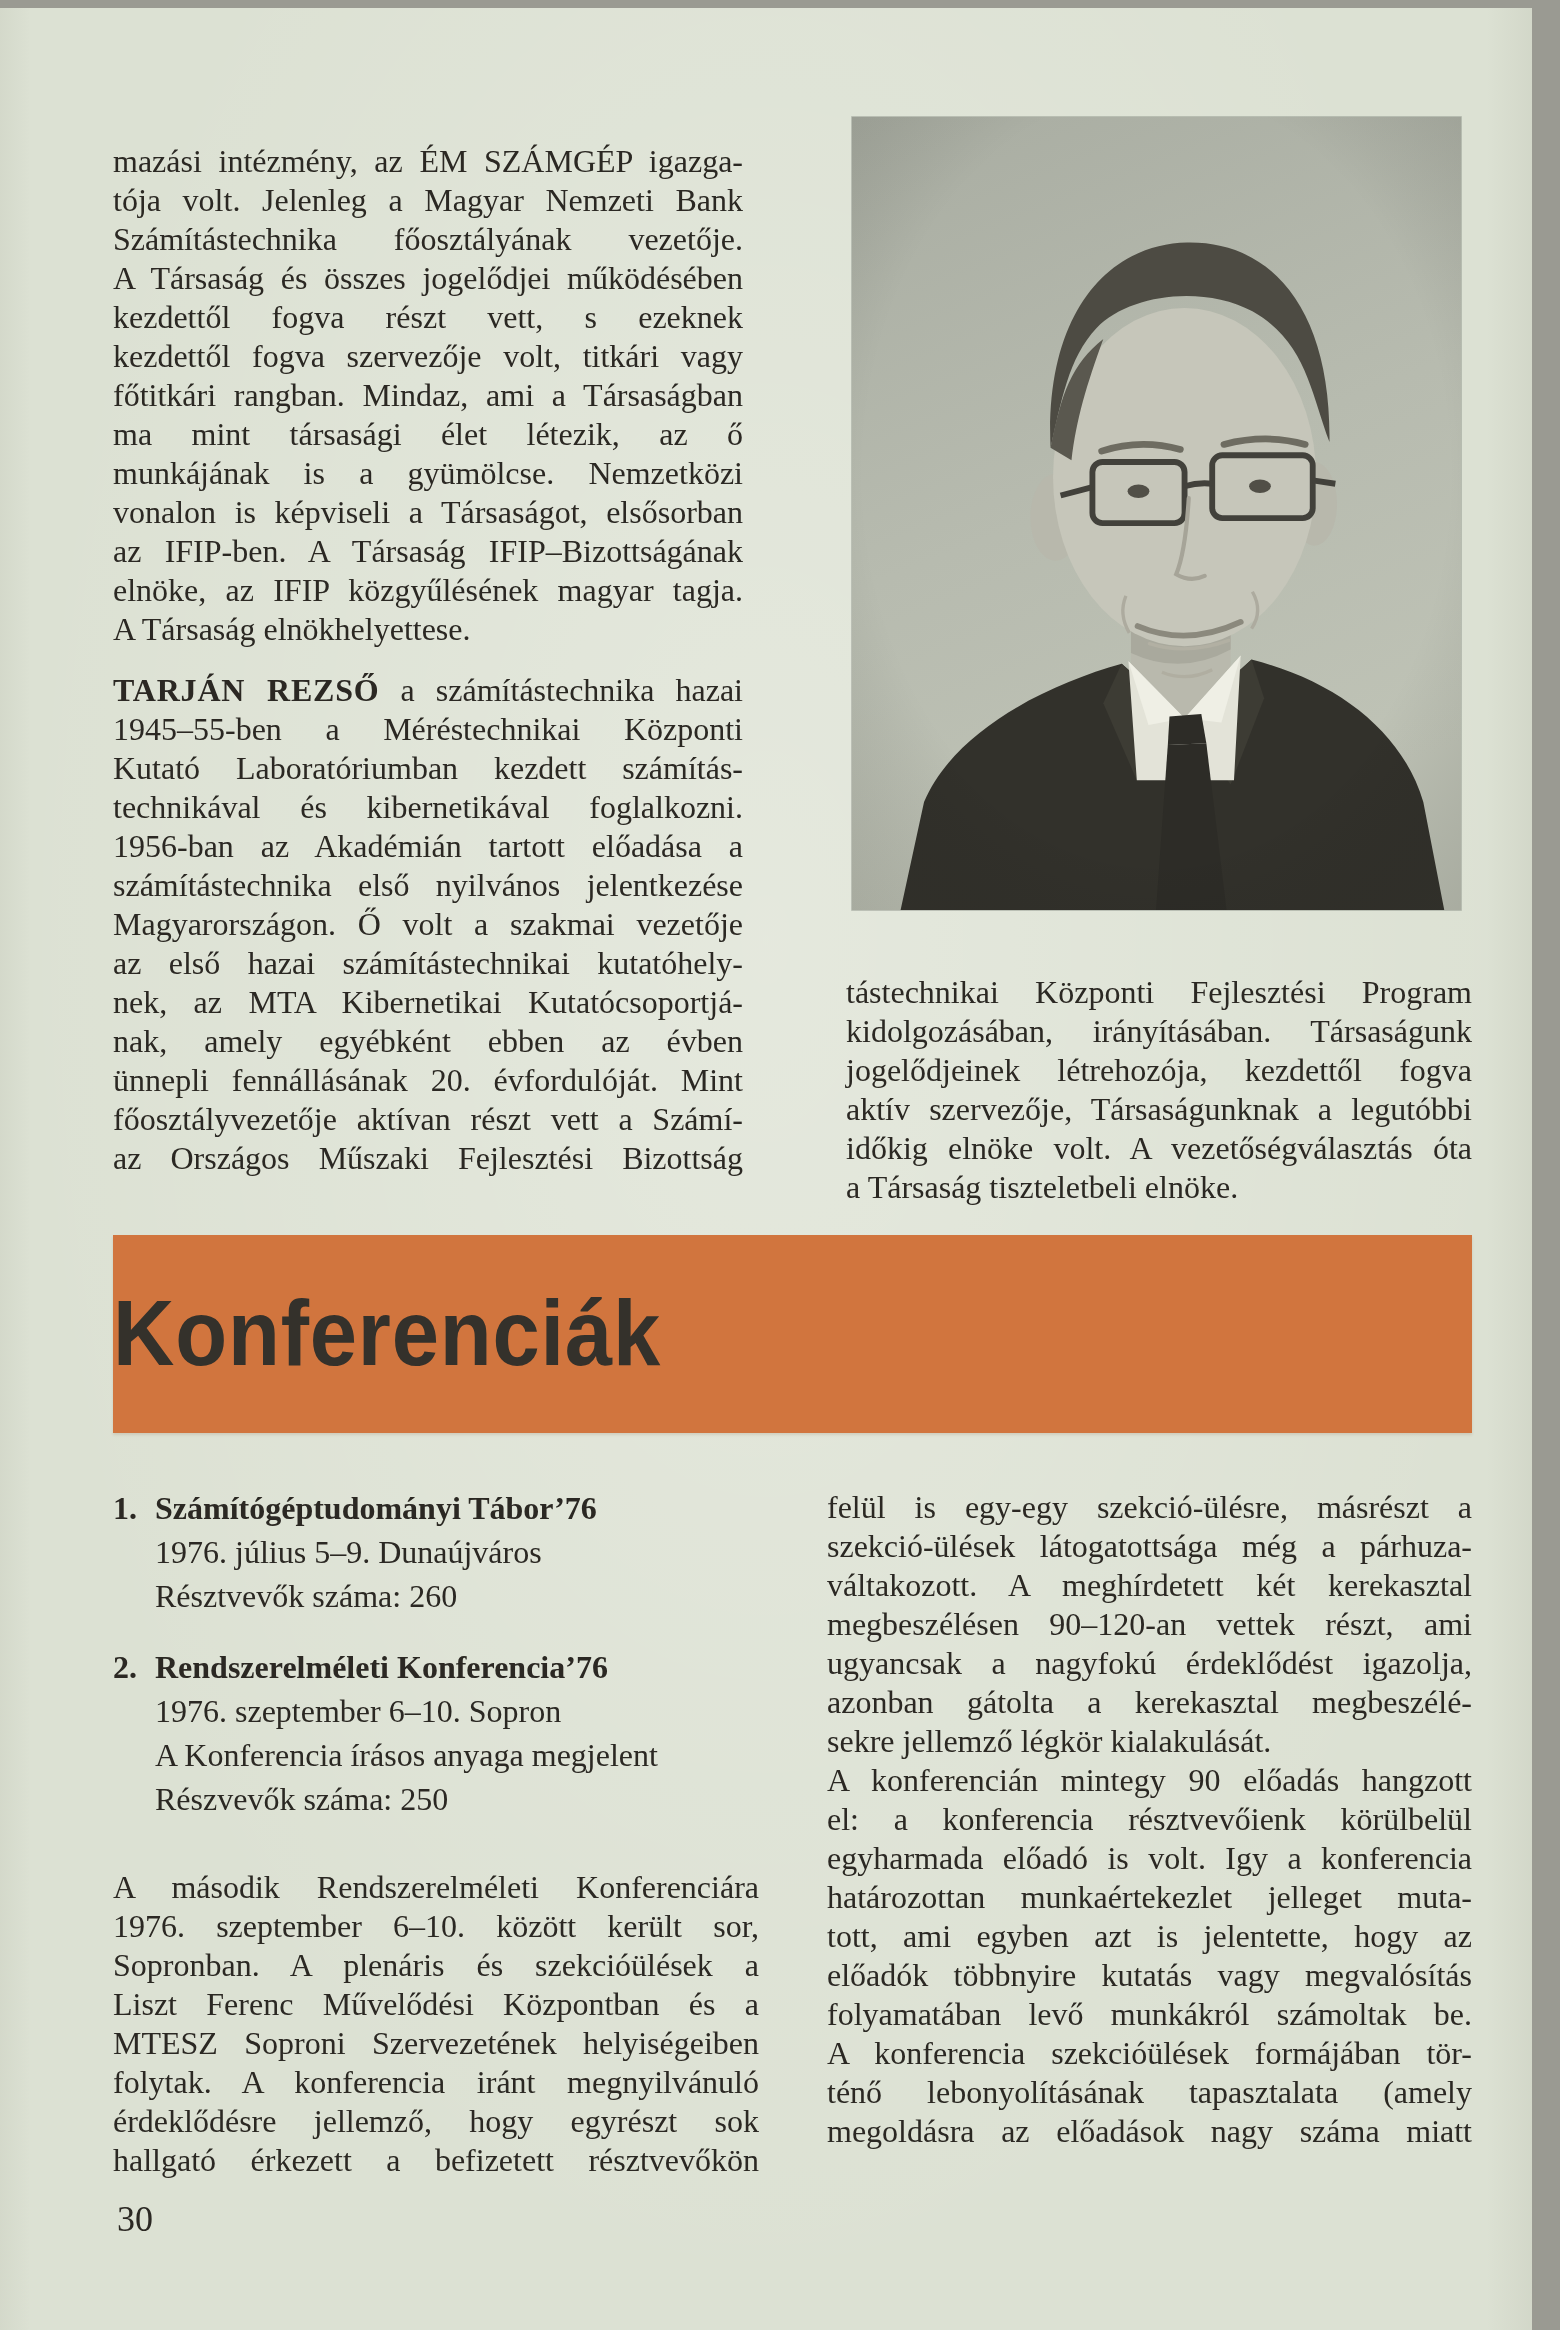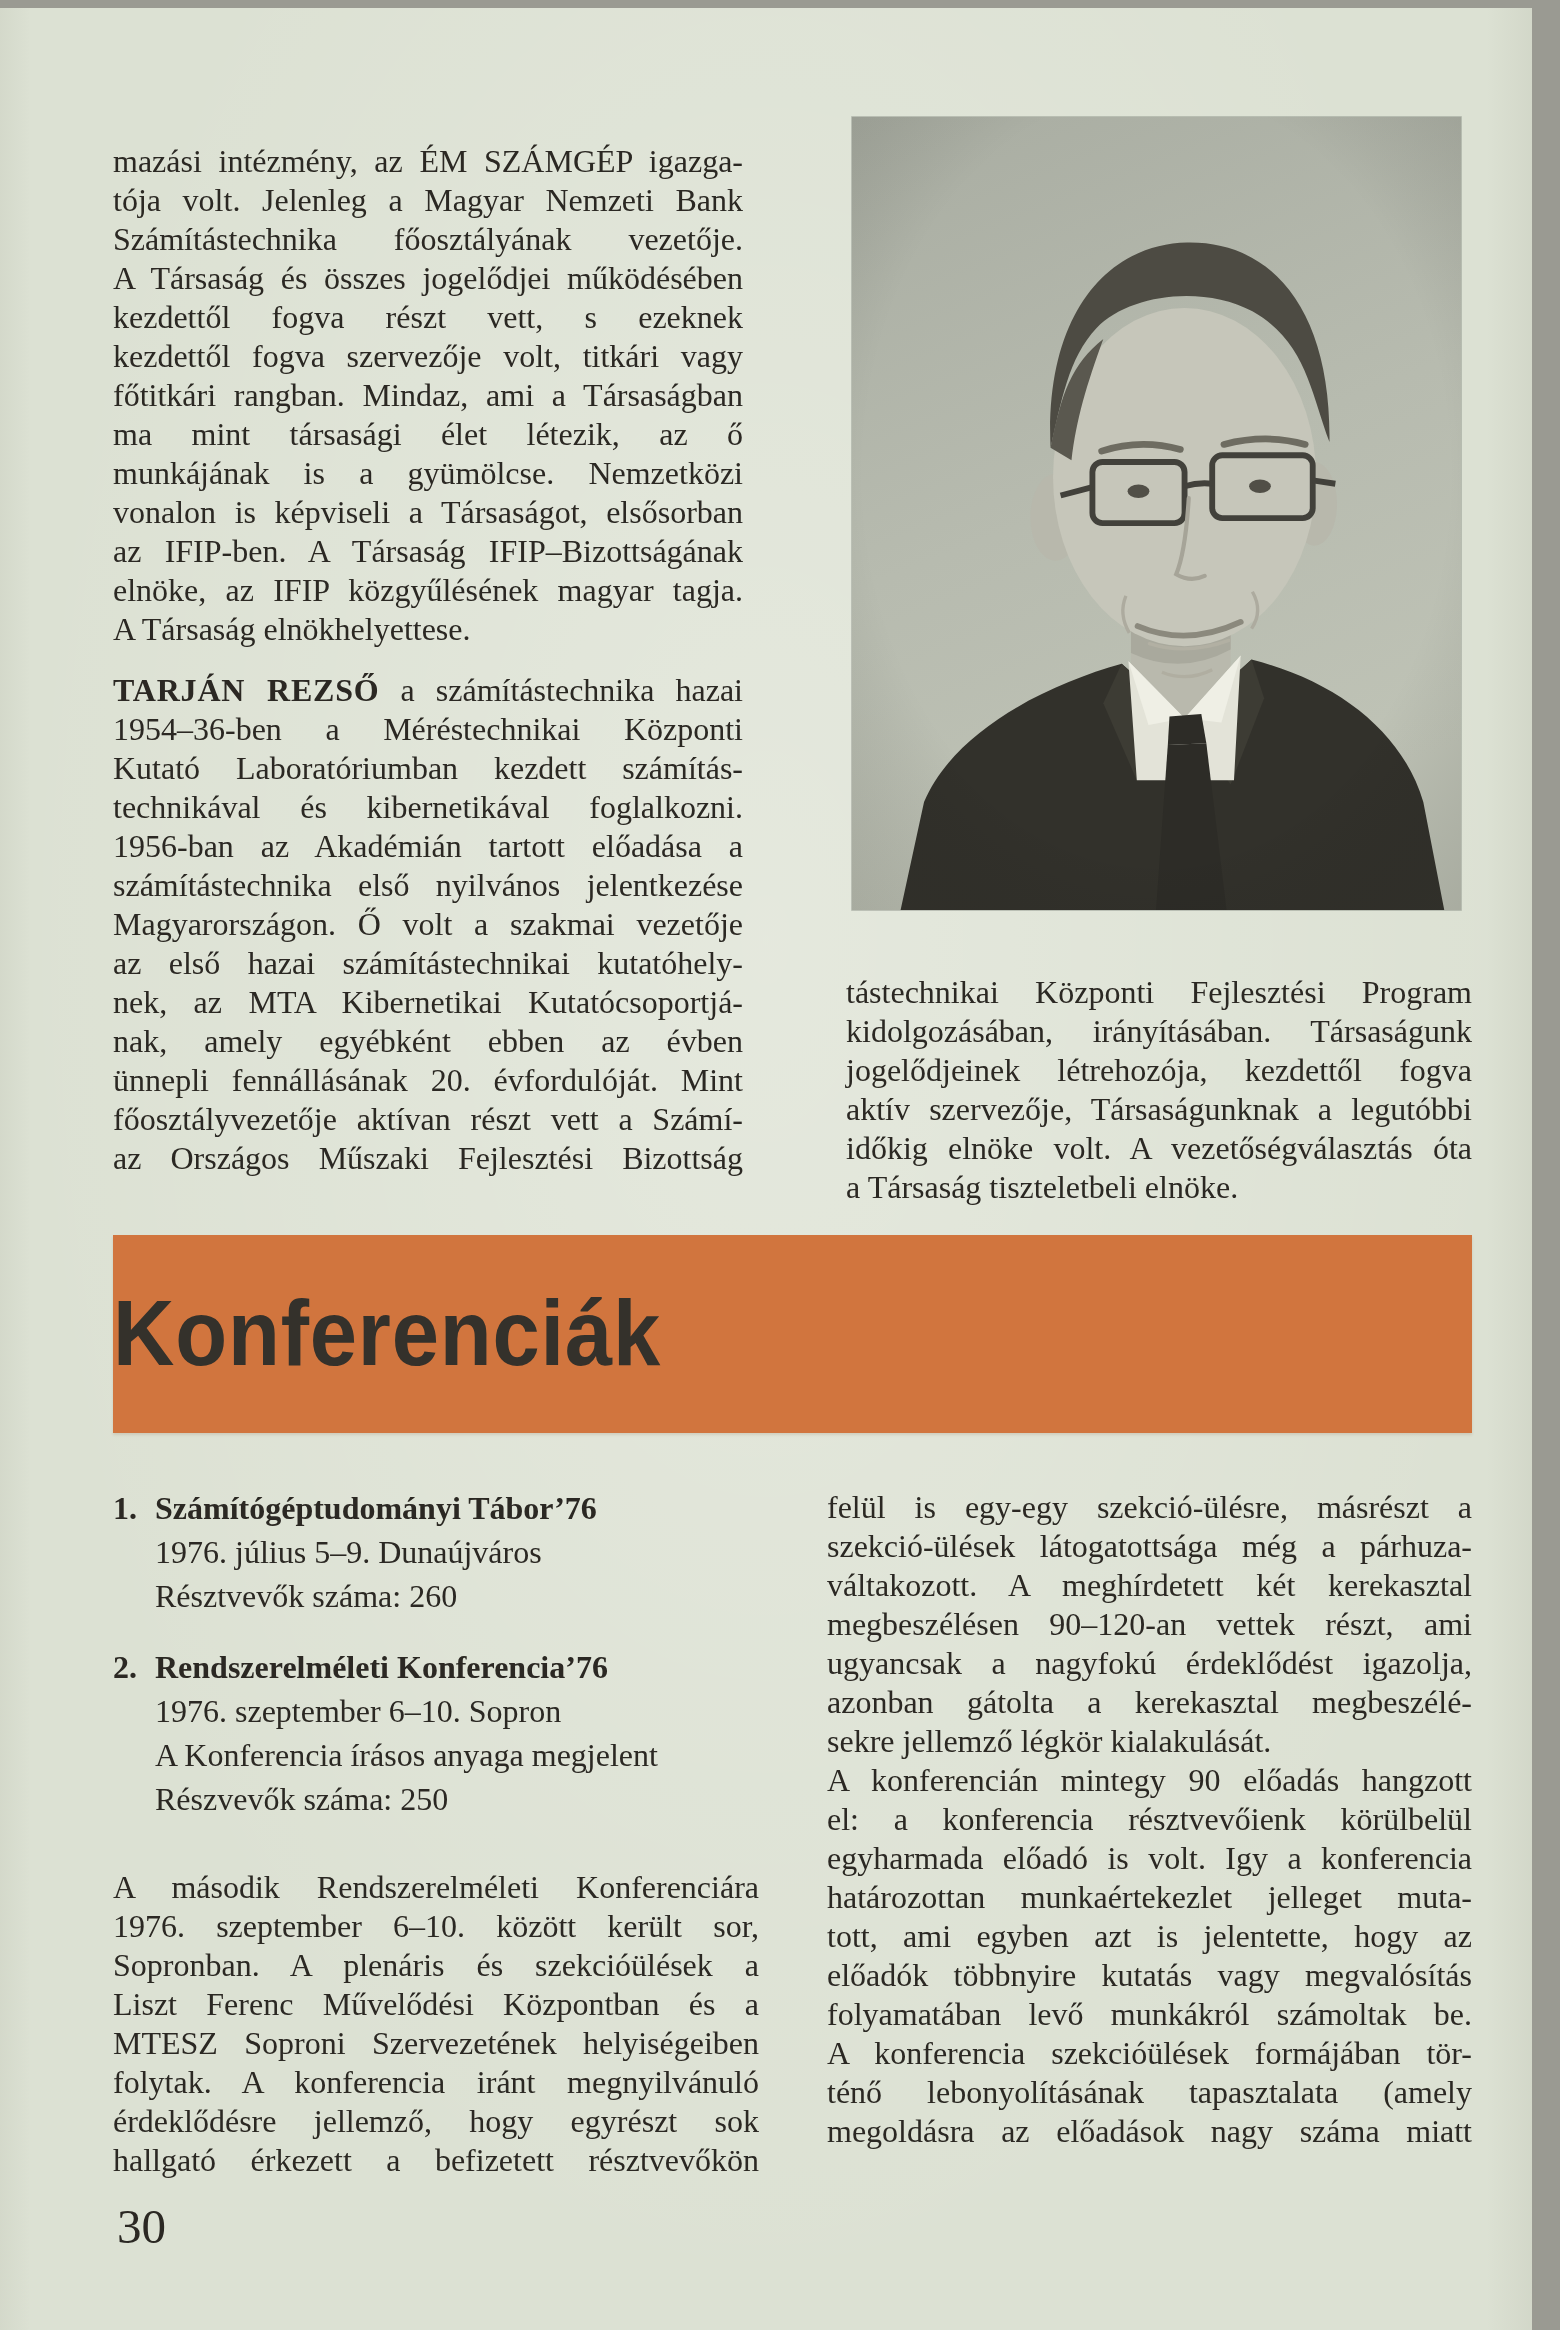--- a/index.html
+++ b/index.html
@@ -56,21 +56,21 @@
   .list-item { display: flex; font-size: 32px; line-height: 44px; }
   .item-number { width: 42px; font-weight: 700; flex: 0 0 42px; }
   .item-title { font-weight: 700; }
   .item-details .tline { text-align: left; text-align-last: left; }
   .gap-after-item1 { margin-bottom: 27px; }
   .gap-after-item2 { margin-bottom: 47px; }
 
   .page-number {
     position: absolute;
     left: 117px; top: 2190px;
-    font-size: 49px;
+    font-size: 36px;
     font-weight: 400;
   }
 </style>
 </head>
 <body>
 
 <div class="page" style="background-color: rgb(220, 225, 211);">
 
   <div class="textcol" style="left:113px; top:134px; width:630px;">
     <div class="para">
@@ -84,21 +84,21 @@
         <div class="tline">ma mint társasági élet létezik, az ő</div>
         <div class="tline">munkájának is a gyümölcse. Nemzetközi</div>
         <div class="tline">vonalon is képviseli a Társaságot, elsősorban</div>
         <div class="tline">az IFIP-ben. A Társaság IFIP–Bizottságának</div>
         <div class="tline">elnöke, az IFIP közgyűlésének magyar tagja.</div>
         <div class="tline">A Társaság elnökhelyettese.</div>
       </div>
     <div class="para cont">
       <div class="tline"><b>TARJÁN REZSŐ</b> <span>a számítástechnika hazai</span></div>
       <div>
-          <div class="tline">1954–36-ben a Méréstechnikai Központi</div>
+          <div class="tline">1945–55-ben a Méréstechnikai Központi</div>
           <div class="tline">Kutató Laboratóriumban kezdett számítás-</div>
           <div class="tline">technikával és kibernetikával foglalkozni.</div>
           <div class="tline">1956-ban az Akadémián tartott előadása a</div>
           <div class="tline">számítástechnika első nyilvános jelentkezése</div>
           <div class="tline">Magyarországon. Ő volt a szakmai vezetője</div>
           <div class="tline">az első hazai számítástechnikai kutatóhely-</div>
           <div class="tline">nek, az MTA Kibernetikai Kutatócsoportjá-</div>
           <div class="tline">nak, amely egyébként ebben az évben</div>
           <div class="tline">ünnepli fennállásának 20. évfordulóját. Mint</div>
           <div class="tline">főosztályvezetője aktívan részt vett a Számí-</div>

